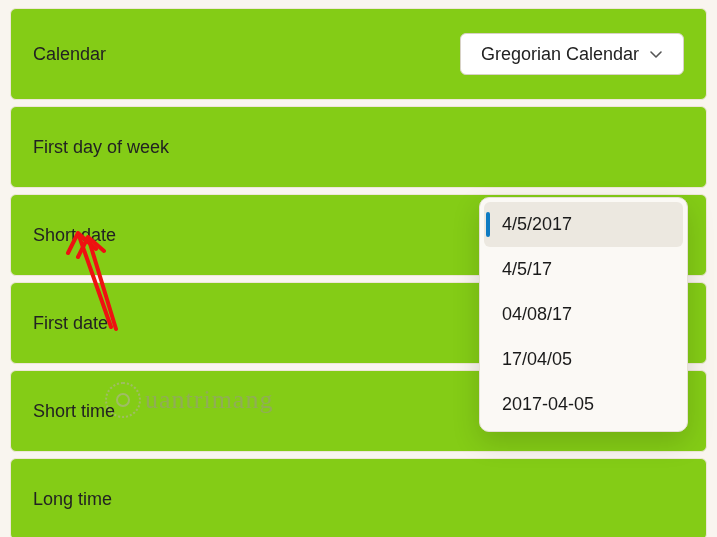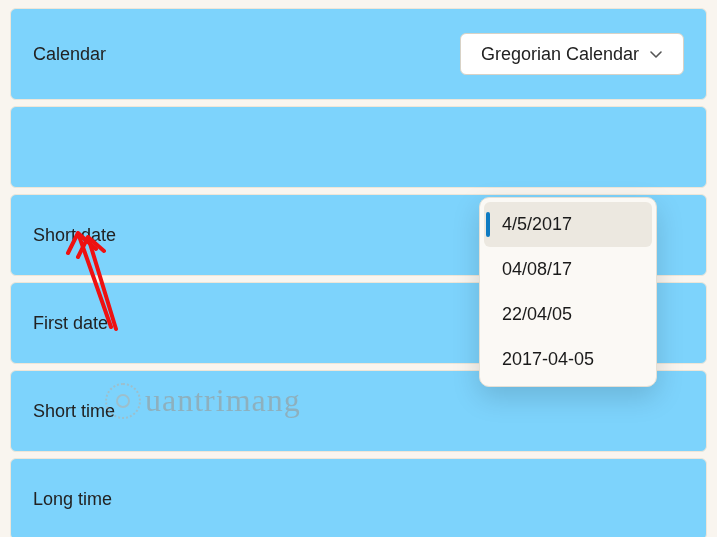--- a/index.html
+++ b/index.html
@@ -8,21 +8,21 @@
     height: 537px;
     background: #f9f5ef;
     font-family: "Segoe UI", Tahoma, sans-serif;
     font-size: 18px;
     color: #1a1a1a;
     position: relative;
     overflow: hidden;
     padding: 8px 10px;
   }
   .row {
-    background: #7dd3fc;
+    background: #84cc16;
     border: 1px solid #eee6d8;
     border-radius: 6px;
     margin-bottom: 6px;
     padding: 24px 22px;
     display: flex;
     align-items: center;
     justify-content: space-between;
     min-height: 82px;
   }
   .label {
@@ -46,21 +46,21 @@
     width: 14px;
     height: 14px;
     flex: none;
     margin-left: 10px;
   }
   .chevron svg { display: block; }
   .dropdown {
     position: absolute;
     top: 197px;
     left: 479px;
-    width: 178px;
+    width: 209px;
     background: #fbf9f5;
     border: 1px solid #e5e0d5;
     border-radius: 10px;
     box-shadow: 0 10px 28px rgba(0,0,0,0.15);
     padding: 4px;
   }
   .dd-item {
     padding: 12px 18px;
     border-radius: 6px;
     cursor: pointer;
@@ -89,21 +89,21 @@
   .watermark {
     position: absolute;
     left: 105px;
     top: 382px;
     display: flex;
     align-items: center;
     opacity: 0.55;
     pointer-events: none;
     color: #9b958c;
     font-family: Georgia, "Times New Roman", serif;
-    font-size: 32px;
+    font-size: 26px;
     letter-spacing: 1px;
   }
   .watermark .wm-ring {
     width: 36px;
     height: 36px;
     border: 2px dotted #b6b0a6;
     border-radius: 50%;
     display: flex;
     align-items: center;
     justify-content: center;
@@ -126,42 +126,44 @@
     <span>Gregorian Calendar</span>
     <span class="chevron">
       <svg viewBox="0 0 14 14" width="14" height="14">
           <path d="M2 5 L7 10 L12 5" fill="none" stroke="#555" stroke-width="1.6" stroke-linecap="round" stroke-linejoin="round"></path>
         </svg>
     </span>
   </div>
 </div>
 
 <div class="row">
+  <span class="label">First day of week</span>
 </div>
 
 <div class="row">
   <span class="label">Short date</span>
 </div>
 
 <div class="row">
   <span class="label">First date</span>
 </div>
 
 <div class="row">
   <span class="label">Short time</span>
 </div>
 
 <div class="row">
   <span class="label">Long time</span>
 </div>
 
 <div class="dropdown">
   <div class="dd-item selected"><span>4/5/2017</span></div>
+  <div class="dd-item"><span>4/5/17</span></div>
   <div class="dd-item"><span>04/08/17</span></div>
-  <div class="dd-item"><span>22/04/05</span></div>
+  <div class="dd-item"><span>17/04/05</span></div>
   <div class="dd-item"><span>2017-04-05</span></div>
 </div>
 
 <div class="arrow-annotation">
   <svg width="70" height="110" viewBox="0 0 70 110">
     <g fill="none" stroke="#e11" stroke-width="4" stroke-linecap="round" stroke-linejoin="round">
       <path d="M22 6 L12 26 M22 6 L40 22 M22 6 L55 100"></path>
       <path d="M32 10 L22 30 M32 10 L48 24 M32 10 L60 102"></path>
     </g>
   </svg>

